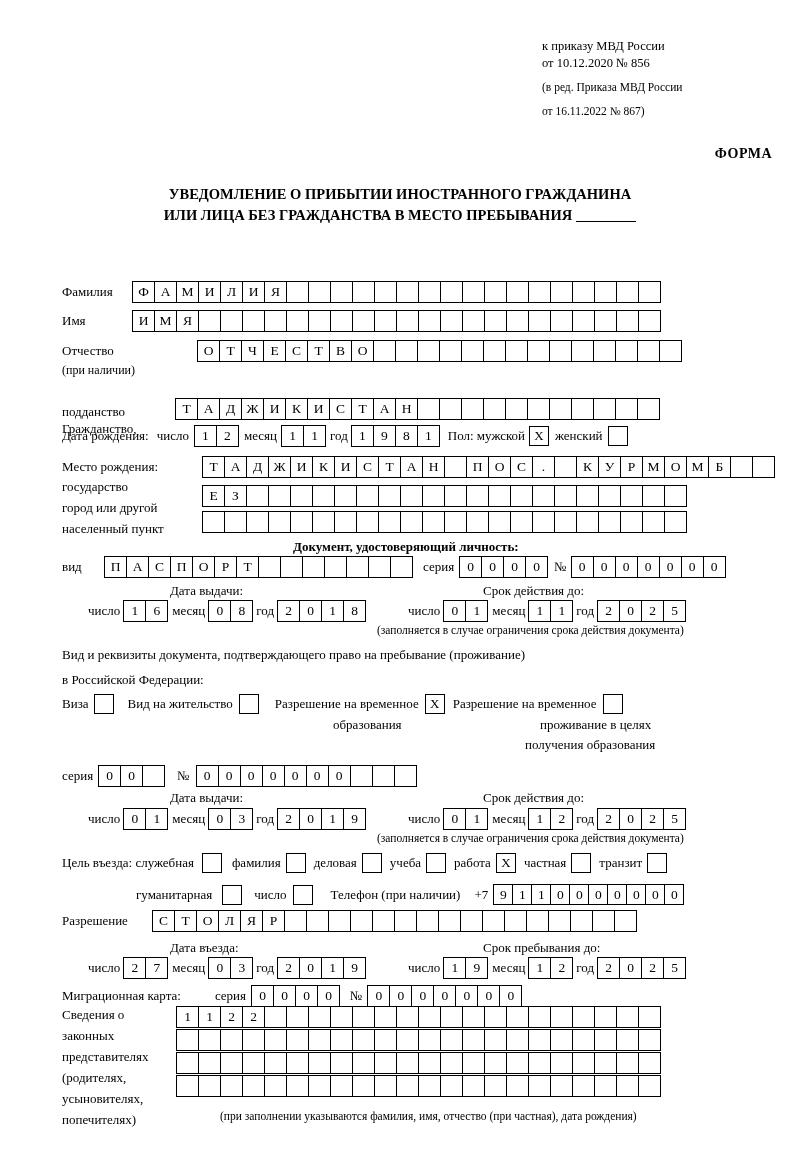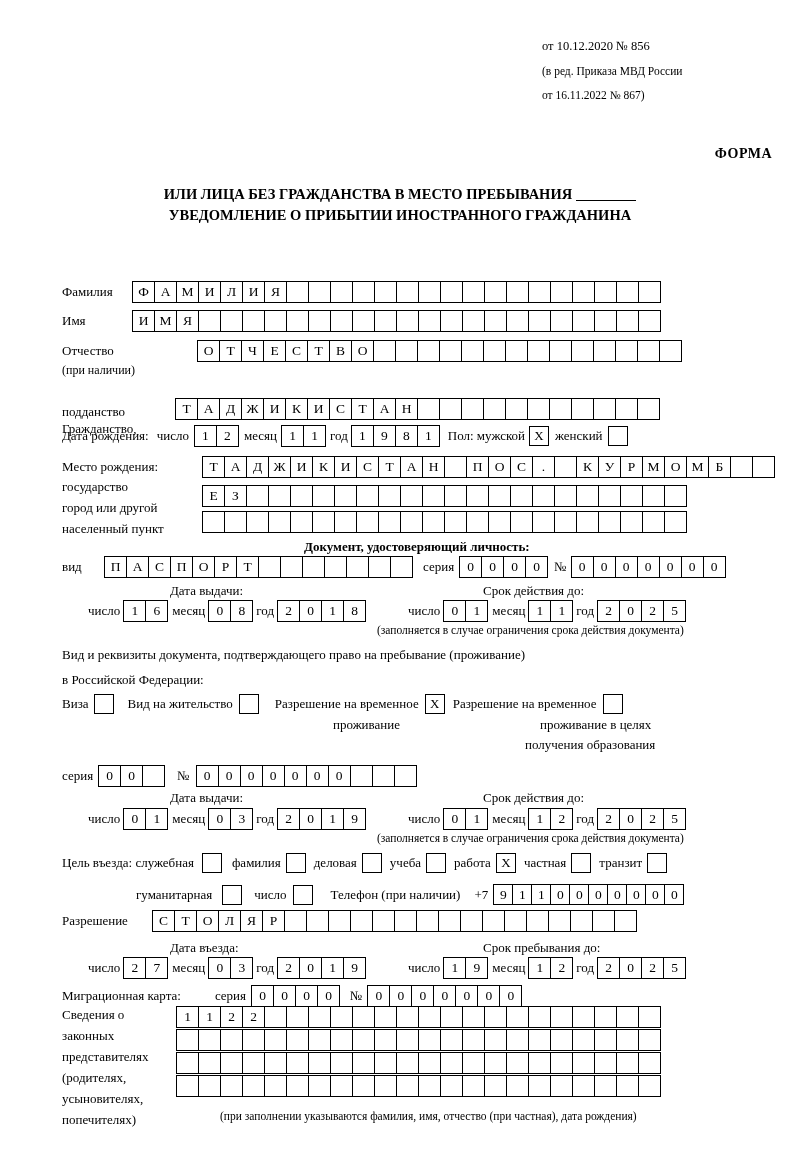--- a/index.html
+++ b/index.html
@@ -49,31 +49,32 @@
   .sep{display:inline-block;width:8px;}
 
   .note{font-size:11.5px;}
 </style>
 </head>
 <body>
 
 <div class="page">
 
   <div class="hdr">
+    <span class="l">к приказу МВД России</span>
     <span class="l">от 10.12.2020 № 856</span>
     <span class="l small">(в ред. Приказа МВД России</span>
     <span class="l small">от 16.11.2022 № 867)</span>
   </div>
   <div class="forma">ФОРМА</div>
 
   <div class="title">
+    <div>УВЕДОМЛЕНИЕ О ПРИБЫТИИ ИНОСТРАННОГО ГРАЖДАНИНА</div>
     <div>
       <span class="ln2">ИЛИ ЛИЦА БЕЗ ГРАЖДАНСТВА В МЕСТО ПРЕБЫВАНИЯ</span><span class="blank"></span>
     </div>
-    <div>УВЕДОМЛЕНИЕ О ПРИБЫТИИ ИНОСТРАННОГО ГРАЖДАНИНА</div>
   </div>
 
 
   <div class="row" style="left:62px;top:281px;">
     <span class="lbl" style="width:70px;">Фамилия</span>
     <span class="cells" id="surname-cells">
         <span class="cell" style="width: 23px; height: 22px;">Ф</span>
         <span class="cell" style="width: 23px; height: 22px;">А</span>
         <span class="cell" style="width: 23px; height: 22px;">М</span>
         <span class="cell" style="width: 23px; height: 22px;">И</span>
@@ -305,21 +306,21 @@
         <span class="cell" style="width: 23px; height: 22px;"></span>
         <span class="cell" style="width: 23px; height: 22px;"></span>
         <span class="cell" style="width: 23px; height: 22px;"></span>
         <span class="cell" style="width: 23px; height: 22px;"></span>
         <span class="cell" style="width: 23px; height: 22px;"></span>
         <span class="cell" style="width: 23px; height: 22px;"></span>
       </span>
   </div>
   <div style="position:absolute;left:62px;top:521px;" class="lbl">населенный пункт</div>
 
-  <div style="position:absolute;left:304px;top:539px;" class="lbl bold" style2="">Документ, удостоверяющий личность:</div>
+  <div style="position:absolute;left:293px;top:539px;" class="lbl bold" style2="">Документ, удостоверяющий личность:</div>
 
   <div class="row" style="left:62px;top:556px;">
     <span class="lbl" style="width:42px;">вид</span>
     <span class="cells" id="doc-kind">
         <span class="cell" style="width: 23px; height: 22px;">П</span>
         <span class="cell" style="width: 23px; height: 22px;">А</span>
         <span class="cell" style="width: 23px; height: 22px;">С</span>
         <span class="cell" style="width: 23px; height: 22px;">П</span>
         <span class="cell" style="width: 23px; height: 22px;">О</span>
         <span class="cell" style="width: 23px; height: 22px;">Р</span>
@@ -421,21 +422,21 @@
     <span class="box"></span>
     <span class="sep" style="width:16px;"></span>
     <span class="lbl">Разрешение на временное</span>
     <span class="sep" style="width:6px;"></span>
     <span class="box">X</span>
     <span class="sep" style="width:8px;"></span>
     <span class="lbl">Разрешение на временное</span>
     <span class="sep" style="width:6px;"></span>
     <span class="box"></span>
   </div>
-  <div style="position:absolute;left:333px;top:717px;" class="lbl">проживание</div>
+  <div style="position:absolute;left:333px;top:717px;" class="lbl">образования</div>
   <div style="position:absolute;left:540px;top:717px;" class="lbl">проживание в целях</div>
   <div style="position:absolute;left:525px;top:737px;" class="lbl">получения образования</div>
 
   <div class="row" style="left:62px;top:765px;">
     <span class="lbl">серия</span>
     <span class="sep" style="width:5px;"></span>
     <span class="cells" id="permit-series">
         <span class="cell" style="width: 23px; height: 22px;">0</span>
         <span class="cell" style="width: 23px; height: 22px;">0</span>
         <span class="cell" style="width: 23px; height: 22px;"></span>

